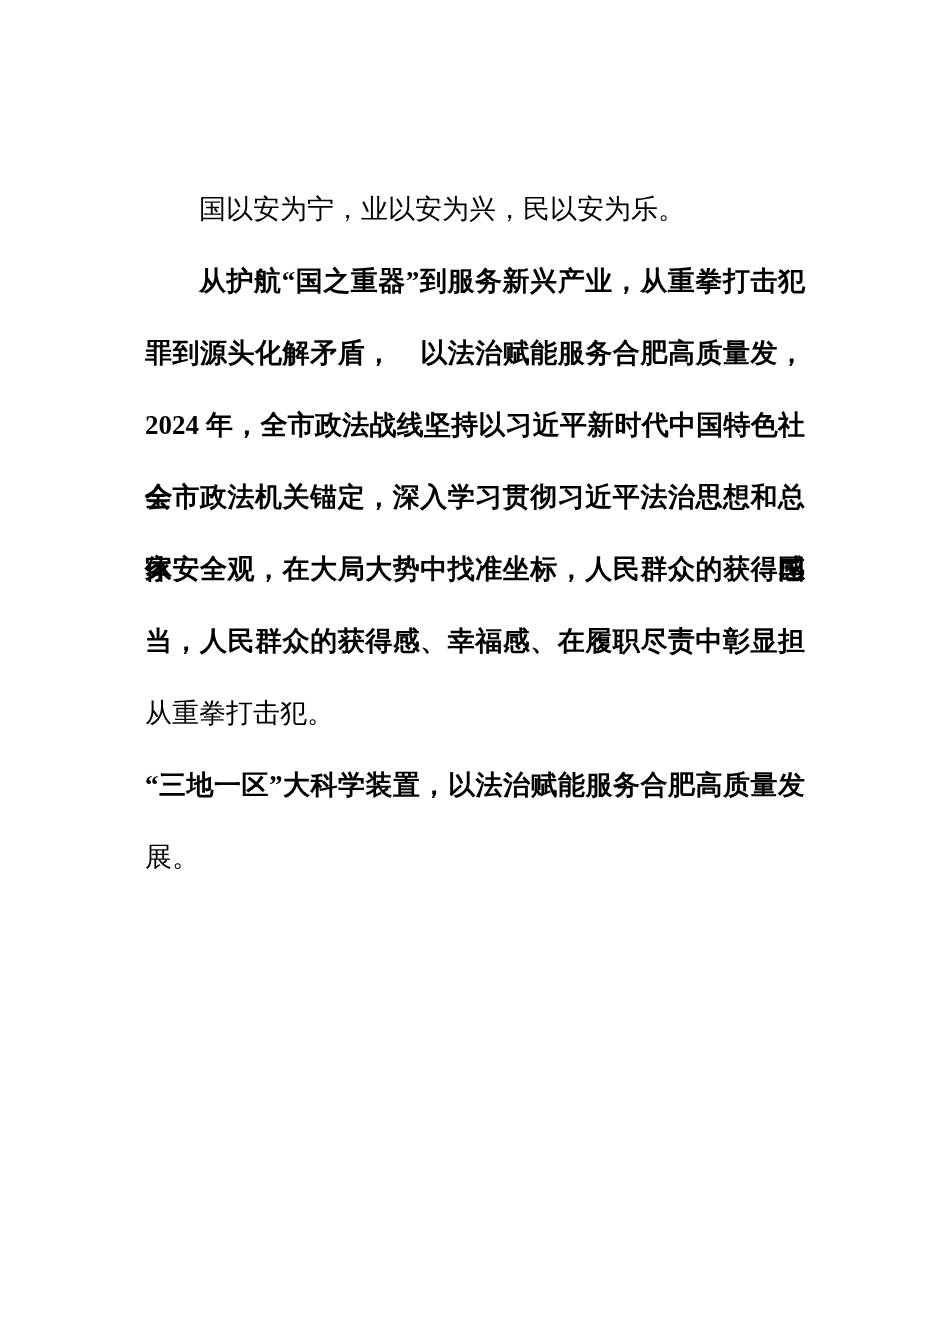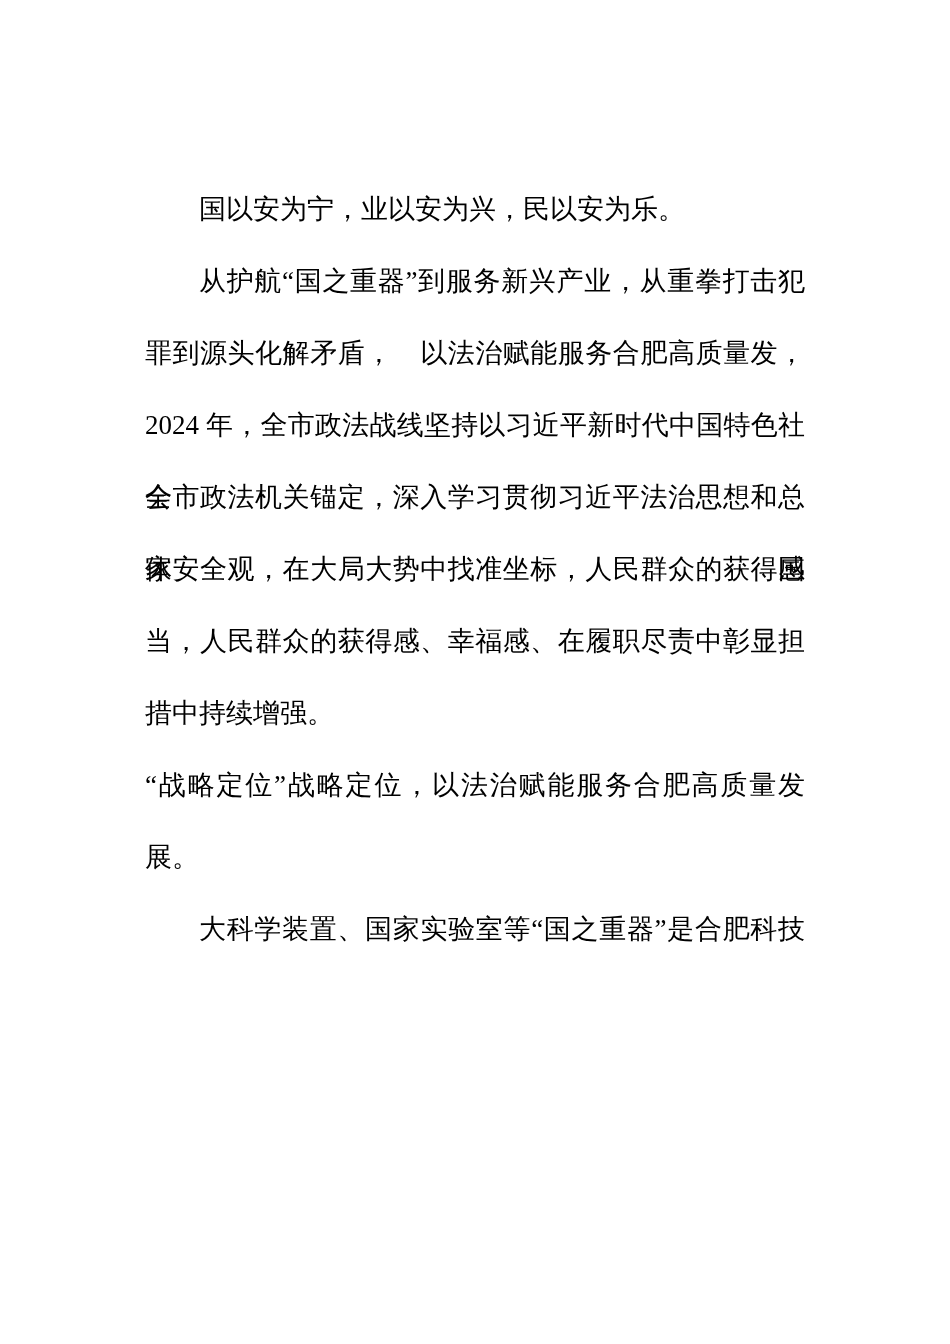--- a/index.html
+++ b/index.html
@@ -27,38 +27,38 @@
     font-weight: 400;
   }
   .line {
     text-align: justify;
     text-align-last: left;
     height: 72px;
     overflow: visible;
   }
   .line.fill {
     text-align-last: justify;
+    font-weight: bold;
   }
   .line.indent {
     text-indent: 2em;
   }
   .line.heading {
     font-weight: 400; 
   }
 </style>
 </head>
 <body>
 
 <div class="page">
   <div class="textblock">
     <div class="line indent">国以安为宁，业以安为兴，民以安为乐。</div>
     <div class="line indent fill">从护航“国之重器”到服务新兴产业，从重拳打击犯</div>
     <div class="line fill">罪到源头化解矛盾，　以法治赋能服务合肥高质量发，</div>
     <div class="line fill">2024 年，全市政法战线坚持以习近平新时代中国特色社会</div>
     <div class="line fill">全市政法机关锚定，深入学习贯彻习近平法治思想和总体国</div>
     <div class="line fill">家安全观，在大局大势中找准坐标，人民群众的获得感</div>
     <div class="line fill">当，人民群众的获得感、幸福感、在履职尽责中彰显担</div>
-    <div class="line">措中持续增强。</div>
-    <div class="line fill">“战略定位”战略定位，以法治赋能服务合肥高质量发</div>
+    <div class="line">从重拳打击犯。</div>
+    <div class="line fill">“三地一区”大科学装置，以法治赋能服务合肥高质量发</div>
     <div class="line">展。</div>
-    <div class="line indent fill">大科学装置、国家实验室等“国之重器”是合肥科技</div>
   </div>
 </div>
 
 </body></html>

